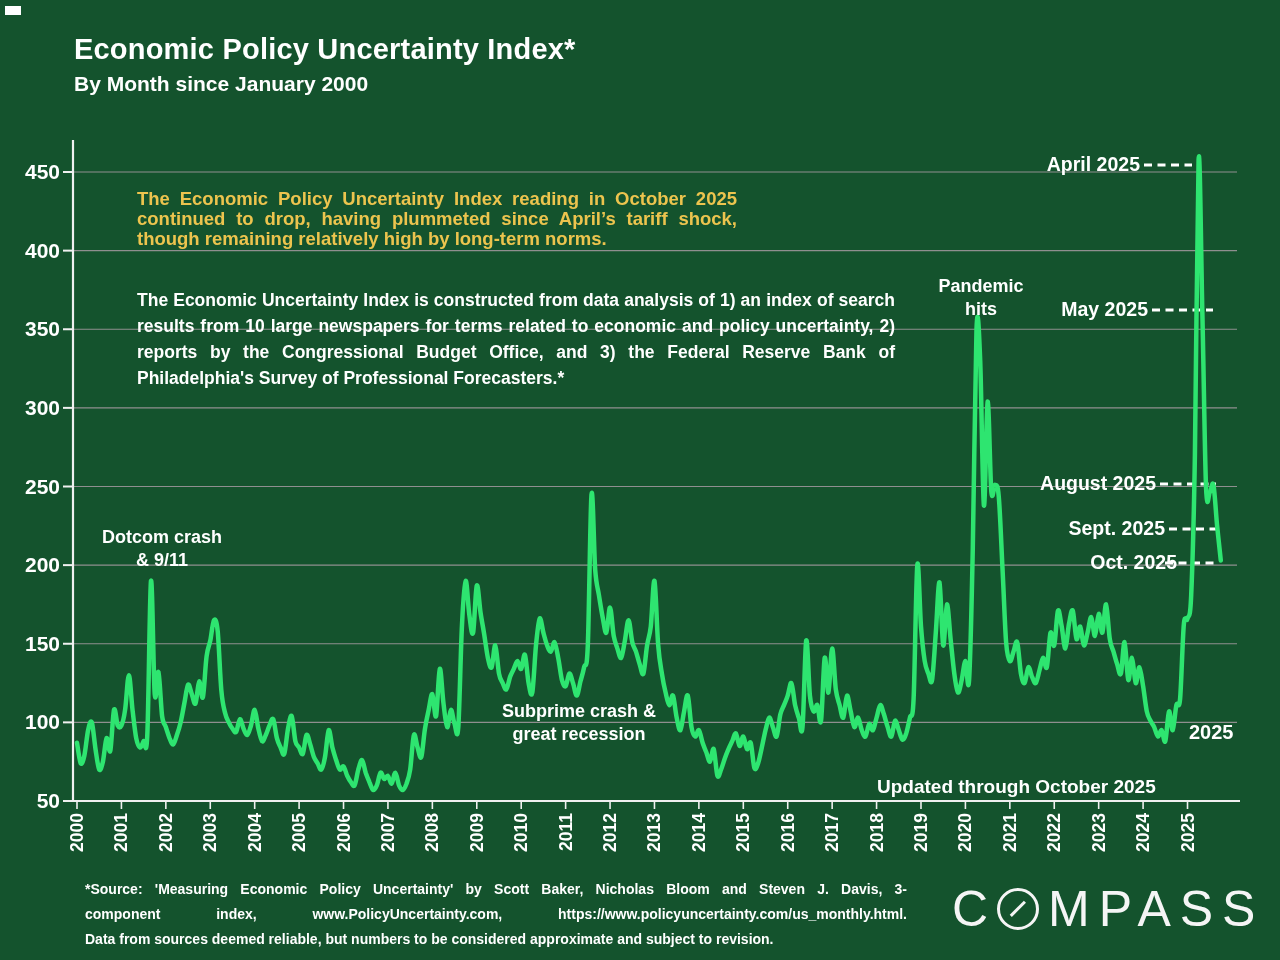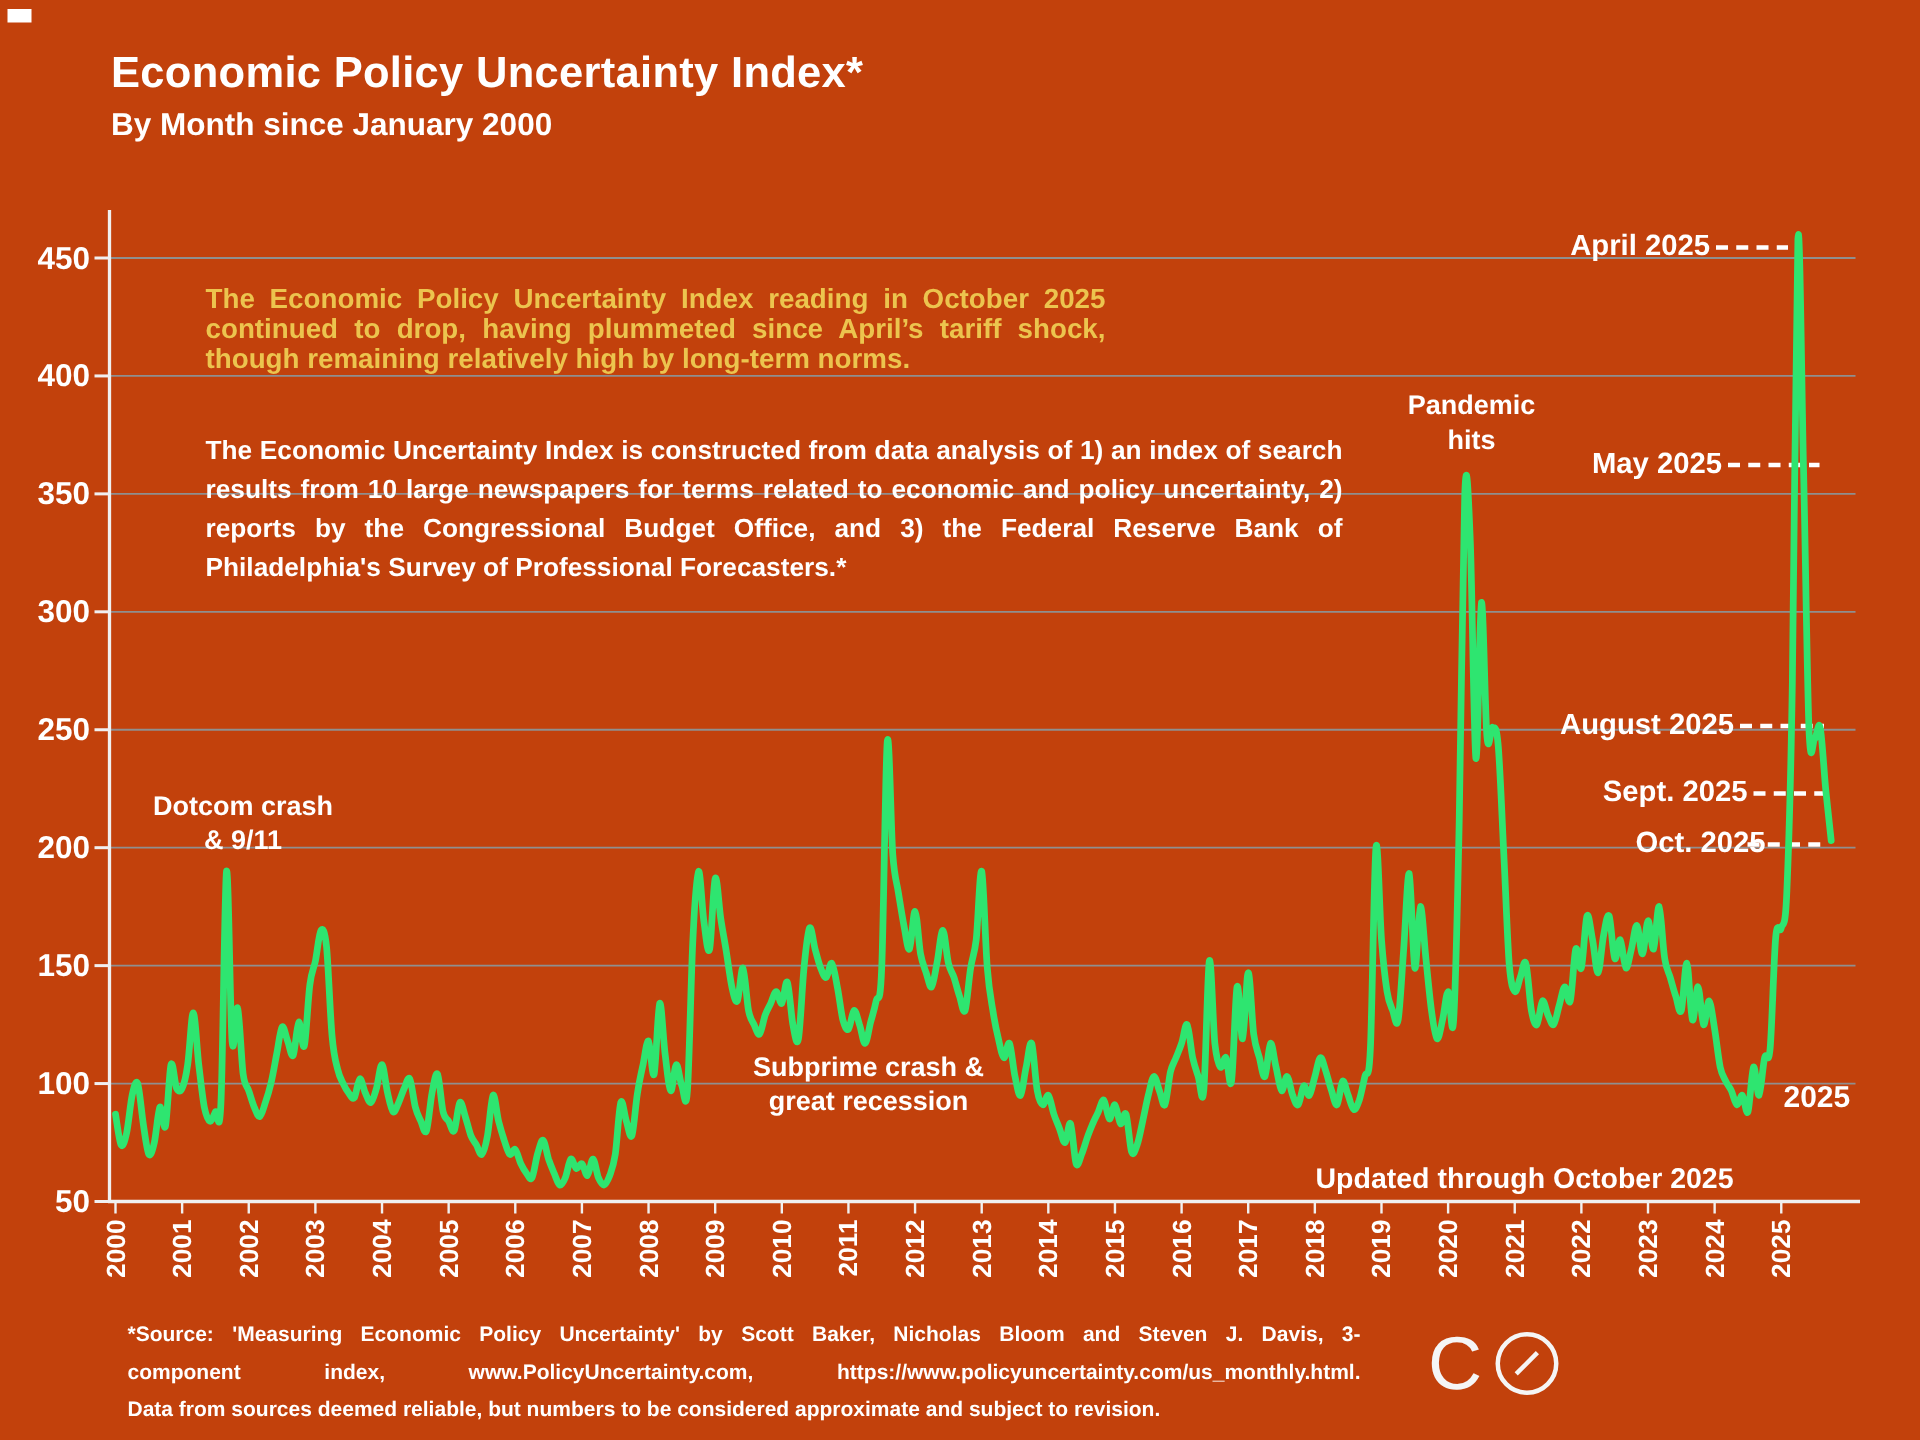--- a/index.html
+++ b/index.html
@@ -1,34 +1,34 @@
 <!DOCTYPE html>
 <html><head>
 <meta charset="utf-8">
 <style>
   html,body{margin:0;padding:0;background:#000;}
-  .slide{position:relative;width:1280px;height:960px;background:#c2410c;overflow:hidden;
+  .slide{position:relative;width:1280px;height:960px;background:#14532d;overflow:hidden;
          font-family:"Liberation Sans", sans-serif;color:#fff;}
   .corner-mark{position:absolute;left:5px;top:6px;width:16px;height:9px;background:#fff;}
   .title{position:absolute;left:74px;top:33px;font-size:29px;font-weight:bold;letter-spacing:.2px;}
   .subtitle{position:absolute;left:74px;top:72px;font-size:21px;font-weight:bold;}
   #chart-svg{position:absolute;left:0;top:0;}
   .note-yellow{position:absolute;left:137px;top:189px;width:600px;font-size:18.5px;font-weight:bold;
                color:#ecc44e;text-align:justify;line-height:20px;}
   .note-white{position:absolute;left:137px;top:287px;width:758px;font-size:17.5px;font-weight:bold;
               color:#fff;text-align:justify;line-height:26px;}
   .callout{position:absolute;font-size:19.5px;font-weight:bold;white-space:nowrap;}
   .co-april{right:140px;top:153px;}
   .co-may{right:132px;top:298px;}
   .co-august{right:124px;top:472px;}
   .co-sept{right:115px;top:517px;}
   .co-oct{right:103px;top:551px;}
   .ann{position:absolute;text-align:center;font-size:18px;font-weight:bold;line-height:23px;}
   .ann-dotcom{left:84px;top:526px;width:156px;}
-  .ann-pandemic{left:908px;top:259px;width:146px;}
+  .ann-pandemic{left:908px;top:275px;width:146px;}
   .ann-subprime{left:484px;top:700px;width:190px;}
   .year-label{position:absolute;left:1189px;top:721px;font-size:20px;font-weight:bold;}
   .updated{position:absolute;left:877px;top:776px;font-size:19px;font-weight:bold;}
   .footer{position:absolute;left:85px;top:877px;width:822px;font-size:14px;font-weight:bold;
           line-height:25px;}
   .footer .jl{text-align:justify;text-align-last:justify;}
   .logo{position:absolute;left:952px;top:884px;display:flex;align-items:center;color:#f5f5f5;}
   .logo .txt{font-size:50px;letter-spacing:9px;font-weight:400;line-height:50px;}
   .logo-o{width:36px;height:36px;border:3.2px solid #f5f5f5;border-radius:50%;
           margin:0 9px 0 0;position:relative;flex:0 0 auto;}
@@ -160,14 +160,15 @@
 
   <div class="footer">
     <div class="jl">*Source: 'Measuring Economic Policy Uncertainty' by Scott Baker, Nicholas Bloom and Steven J. Davis, 3-</div>
     <div class="jl">component  index,  www.PolicyUncertainty.com,  https://www.policyuncertainty.com/us_monthly.html.</div>
     <div>Data from sources deemed reliable, but numbers to be considered approximate and subject to revision.</div>
   </div>
 
   <div class="logo">
     <span class="txt">C</span>
     <span class="logo-o"></span>
+    <span class="txt">MPASS</span>
   </div>
 </div>
 
 </body></html>

